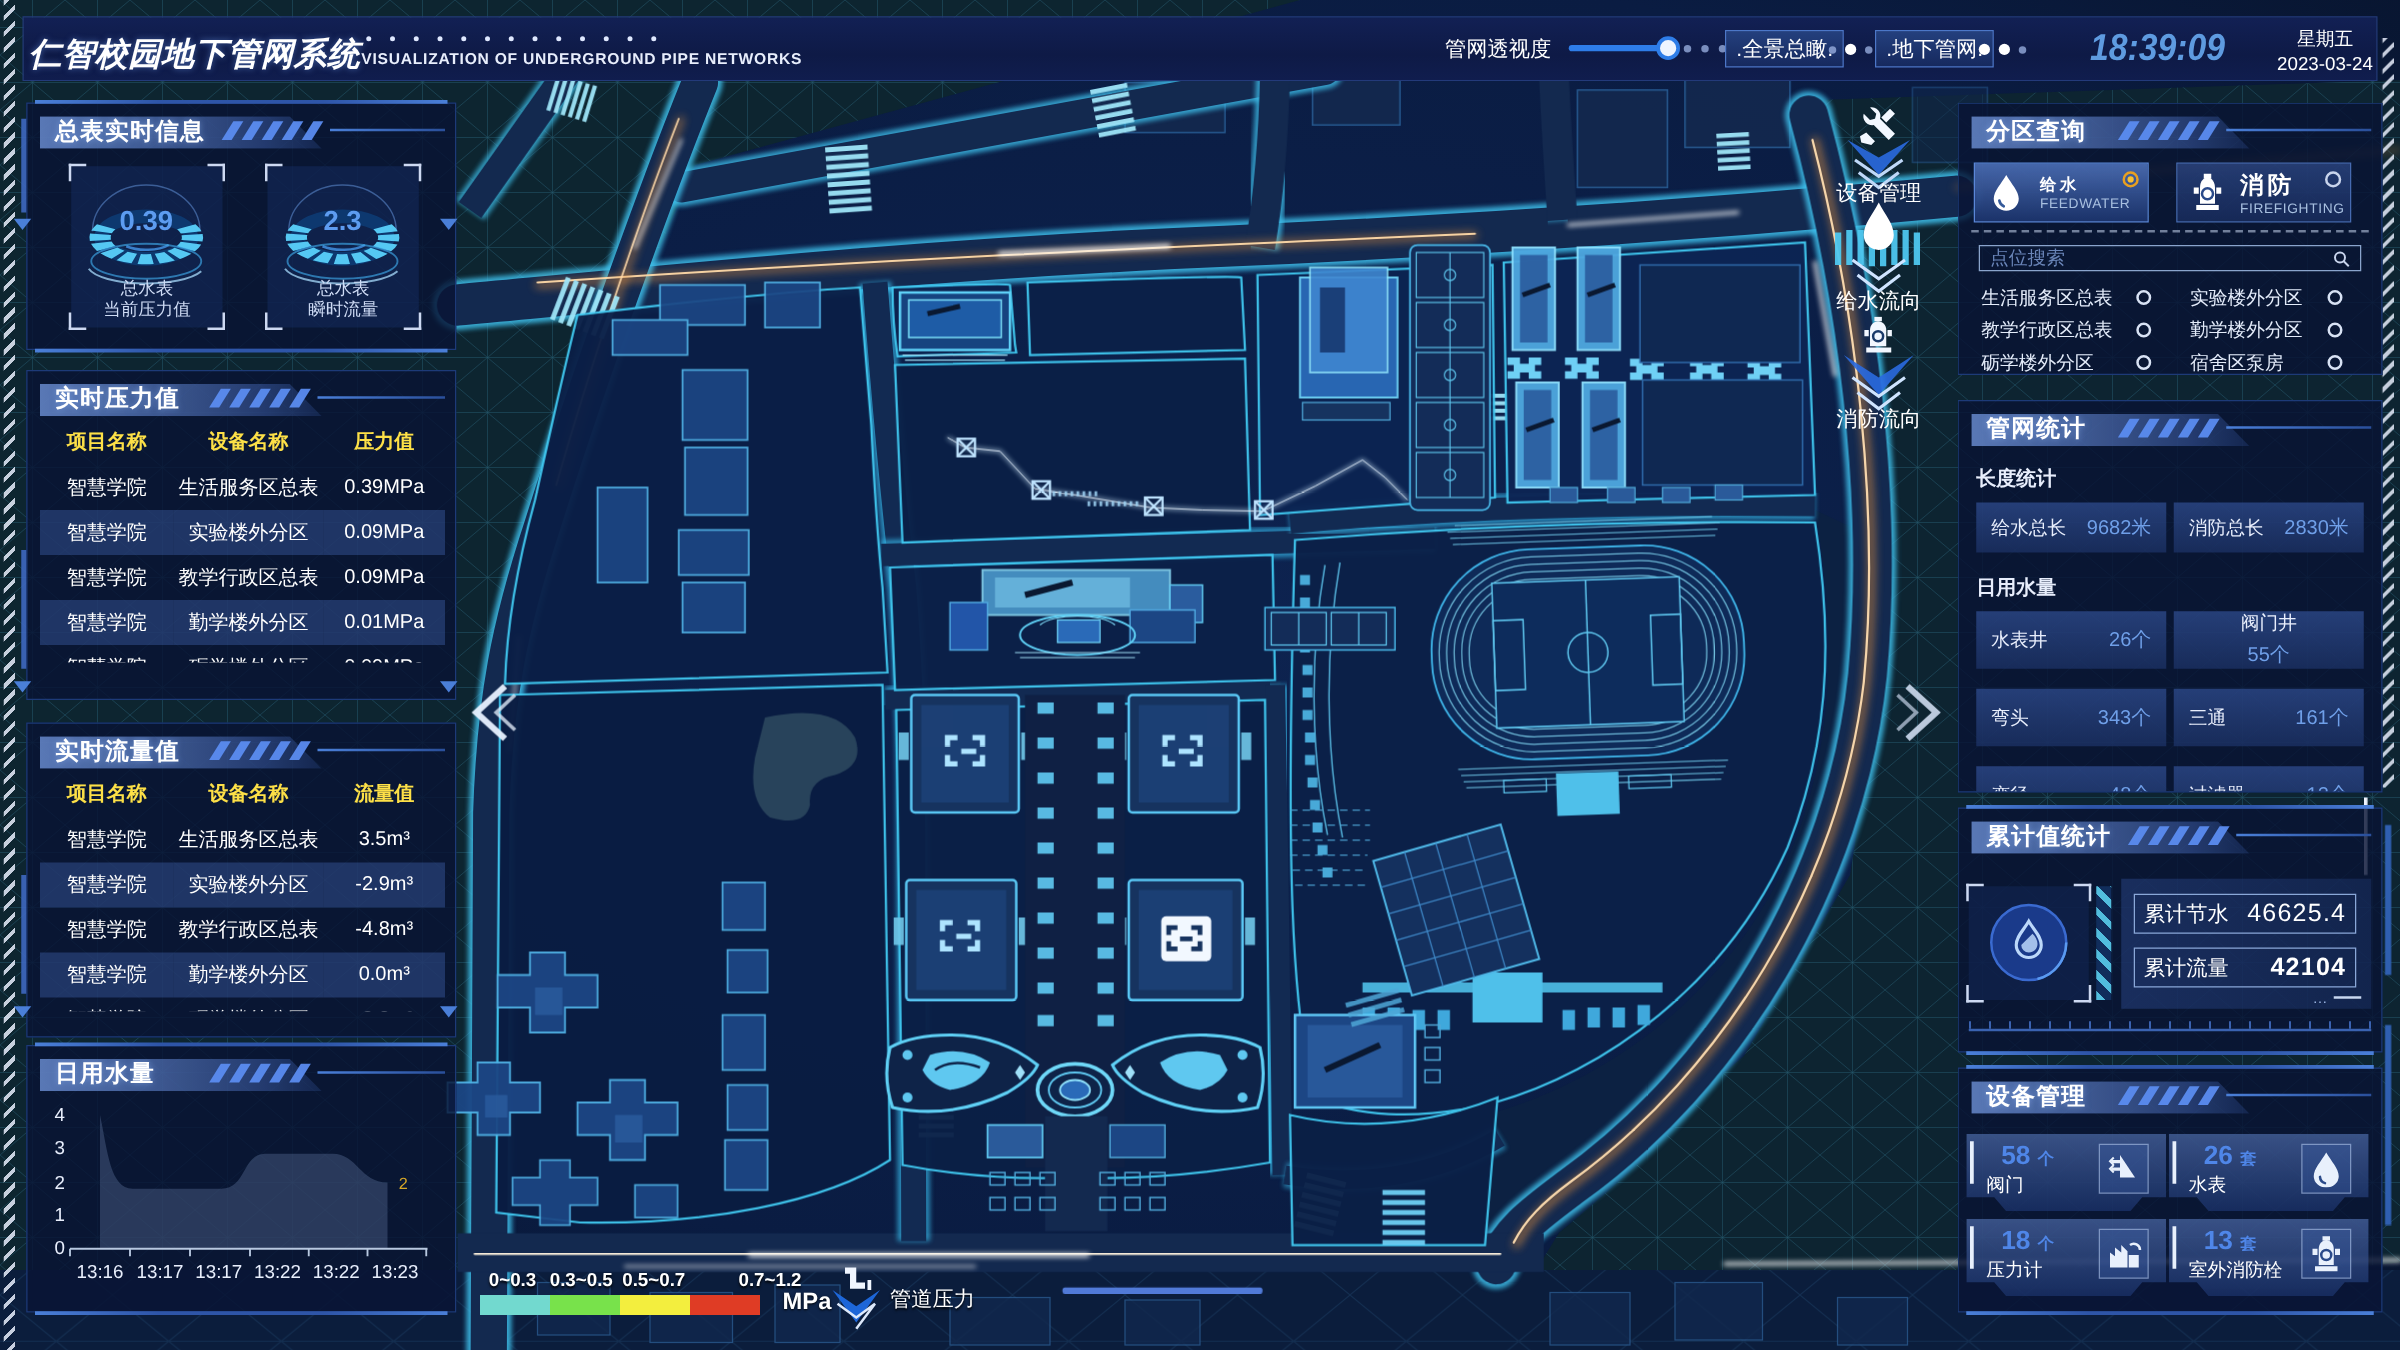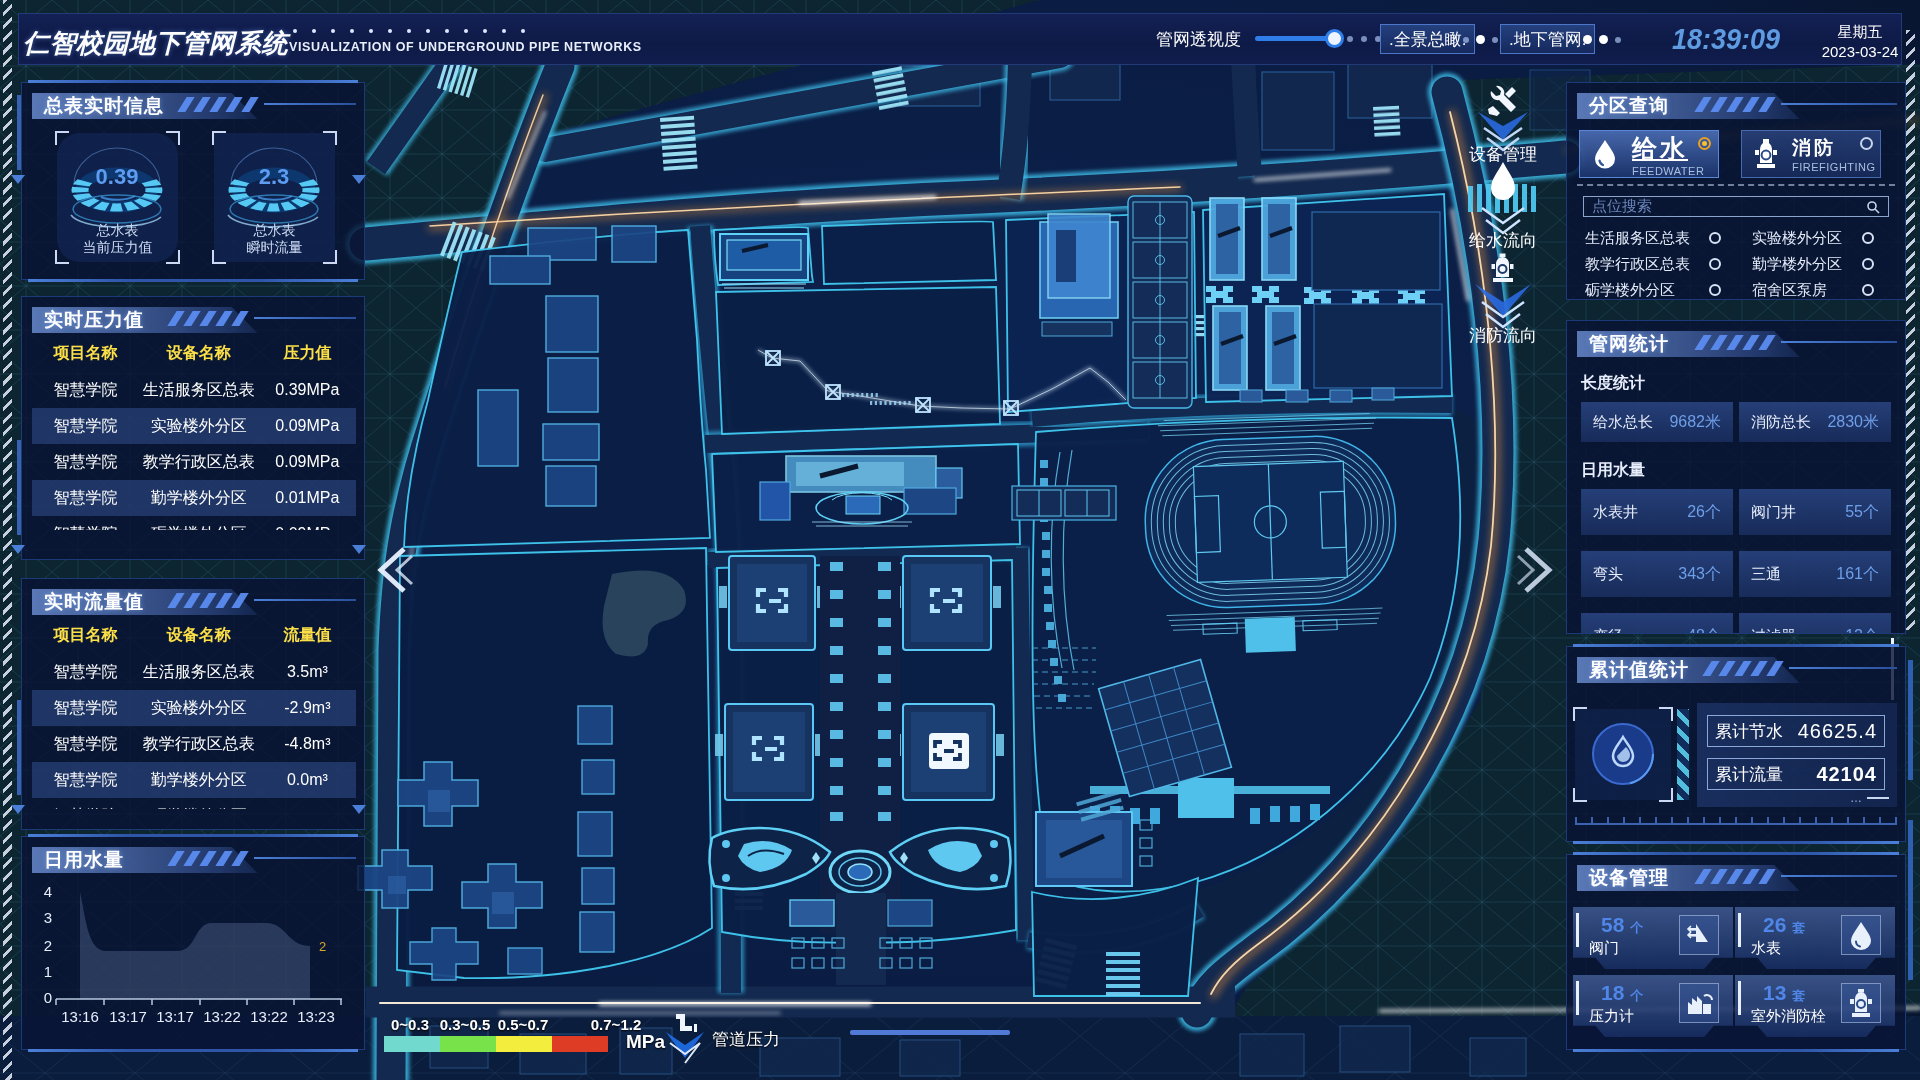--- a/index.html
+++ b/index.html
@@ -806,21 +806,21 @@
     </div>
     <div class="slashes" style="left:160px;">
         <i></i>
         <i></i>
         <i></i>
         <i></i>
         <i></i>
       </div>
     <div class="phline" style="left:242px; width:92px;"></div>
 
-    <div style="position:absolute; left:35px; top:50px; width:121px; height:129px; background:rgba(25,48,105,.45);border-radius:23px;">
+    <div style="position:absolute; left:35px; top:50px; width:121px; height:129px; background:rgba(25,48,105,.45);">
       <i class="corner c-tl"></i><i class="corner c-tr"></i><i class="corner c-bl"></i><i class="corner c-br"></i>
       <svg width="121" height="129" viewBox="0 0 121 129">
         <path d="M17,52 A 43 37 0 0 1 103,52" fill="none" stroke="#5a86c8" stroke-width="1.2" opacity=".6"></path>
         <ellipse cx="60" cy="57" rx="36" ry="17" fill="none" stroke="#0e3a72" stroke-width="11" opacity=".95"></ellipse>
         <g transform="translate(60,57) scale(1,0.47)">
           <path d="M 32.04,-18.5 A 37 37 0 1 1 -32.04,-18.5" fill="none" stroke="#58cdf8" stroke-width="17" stroke-dasharray="10.5 4" opacity=".97"></path>
         </g>
         <path d="M44,64 A 22 9 0 0 0 78,63" fill="none" stroke="#3f8ad8" stroke-width="2" opacity=".9"></path>
         <ellipse cx="60" cy="76" rx="44" ry="14" fill="none" stroke="#3fa8e8" stroke-width="1.5" opacity=".65"></ellipse>
         <path d="M14,82 A 47 15 0 0 0 104,84" fill="none" stroke="#9fd0f0" stroke-width="1.6" opacity=".8"></path>
@@ -1016,21 +1016,21 @@
         <i></i>
       </div>
     <div class="phline" style="left:214px; width:116px;"></div>
 
     <div style="position:absolute; left:12px; top:47px; width:140px; height:48px; background:linear-gradient(180deg,rgba(90,130,210,.75),rgba(30,55,115,.85)); border:1px solid #5a86d8; display:flex; align-items:center;">
       <svg width="30" height="34" viewBox="0 0 30 34" style="margin-left:10px;">
         <path d="M15 3 C19 10 25 16 25 22 A10 9.5 0 0 1 5 22 C5 16 11 10 15 3Z" fill="#fff"></path>
         <path d="M9.5 23.5 A6 6 0 0 0 13 28" stroke="#355a9a" stroke-width="2.2" fill="none" stroke-linecap="round"></path>
       </svg>
       <div style="margin-left:12px;">
-        <div style="color:#fff; font-size:25px; font-weight:bold; letter-spacing:3px;text-decoration:underline;">给水</div>
+        <div style="color:#fff; font-size:13px; font-weight:bold; letter-spacing:3px;">给水</div>
         <div style="color:#a8c0e0; font-size:11px; letter-spacing:.5px;">FEEDWATER</div>
       </div>
       <div style="position:absolute; right:7px; top:6px; width:13px; height:13px; border-radius:50%; border:2px solid #e8a020; display:flex; align-items:center; justify-content:center;">
           <i style="width:5px;height:5px;border-radius:50%;background:#f8c030;"></i>
         </div>
     </div>
 
     <div style="position:absolute; left:174px; top:47px; width:140px; height:48px; background:linear-gradient(180deg,rgba(55,85,155,.6),rgba(25,45,95,.8)); border:1px solid #466ab0; display:flex; align-items:center;">
       <svg width="28" height="32" viewBox="0 0 28 32" style="margin-left:10px;">
         <rect x="5" y="26" width="18" height="4" fill="#fff"></rect>
@@ -1104,21 +1104,21 @@
           <span class="v">2830米</span>
         </div>
     </div>
 
     <div class="subh" style="margin-top:18px;">日用水量</div>
     <div class="statrow" style="margin-bottom:16px;">
       <div class="statbox" style="height:46px;">
           <span class="k">水表井</span>
           <span class="v">26个</span>
         </div>
-      <div class="statbox" style="height:46px;">
+      <div class="statbox" style="height:46px;flex-direction:column;">
           <span class="k">阀门井</span>
           <span class="v">55个</span>
         </div>
     </div>
     <div class="statrow" style="margin-bottom:16px;">
       <div class="statbox" style="height:46px;">
           <span class="k">弯头</span>
           <span class="v">343个</span>
         </div>
       <div class="statbox" style="height:46px;">

